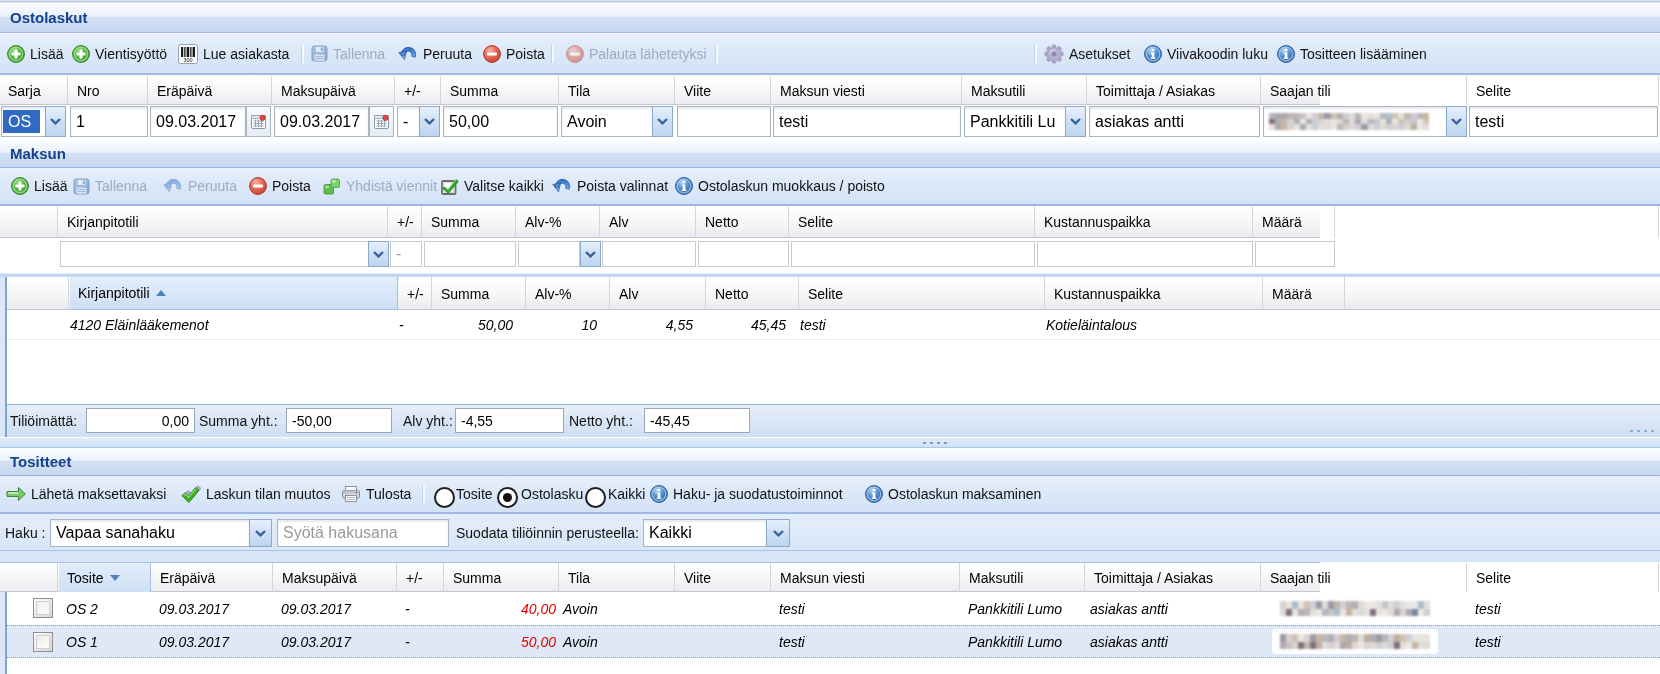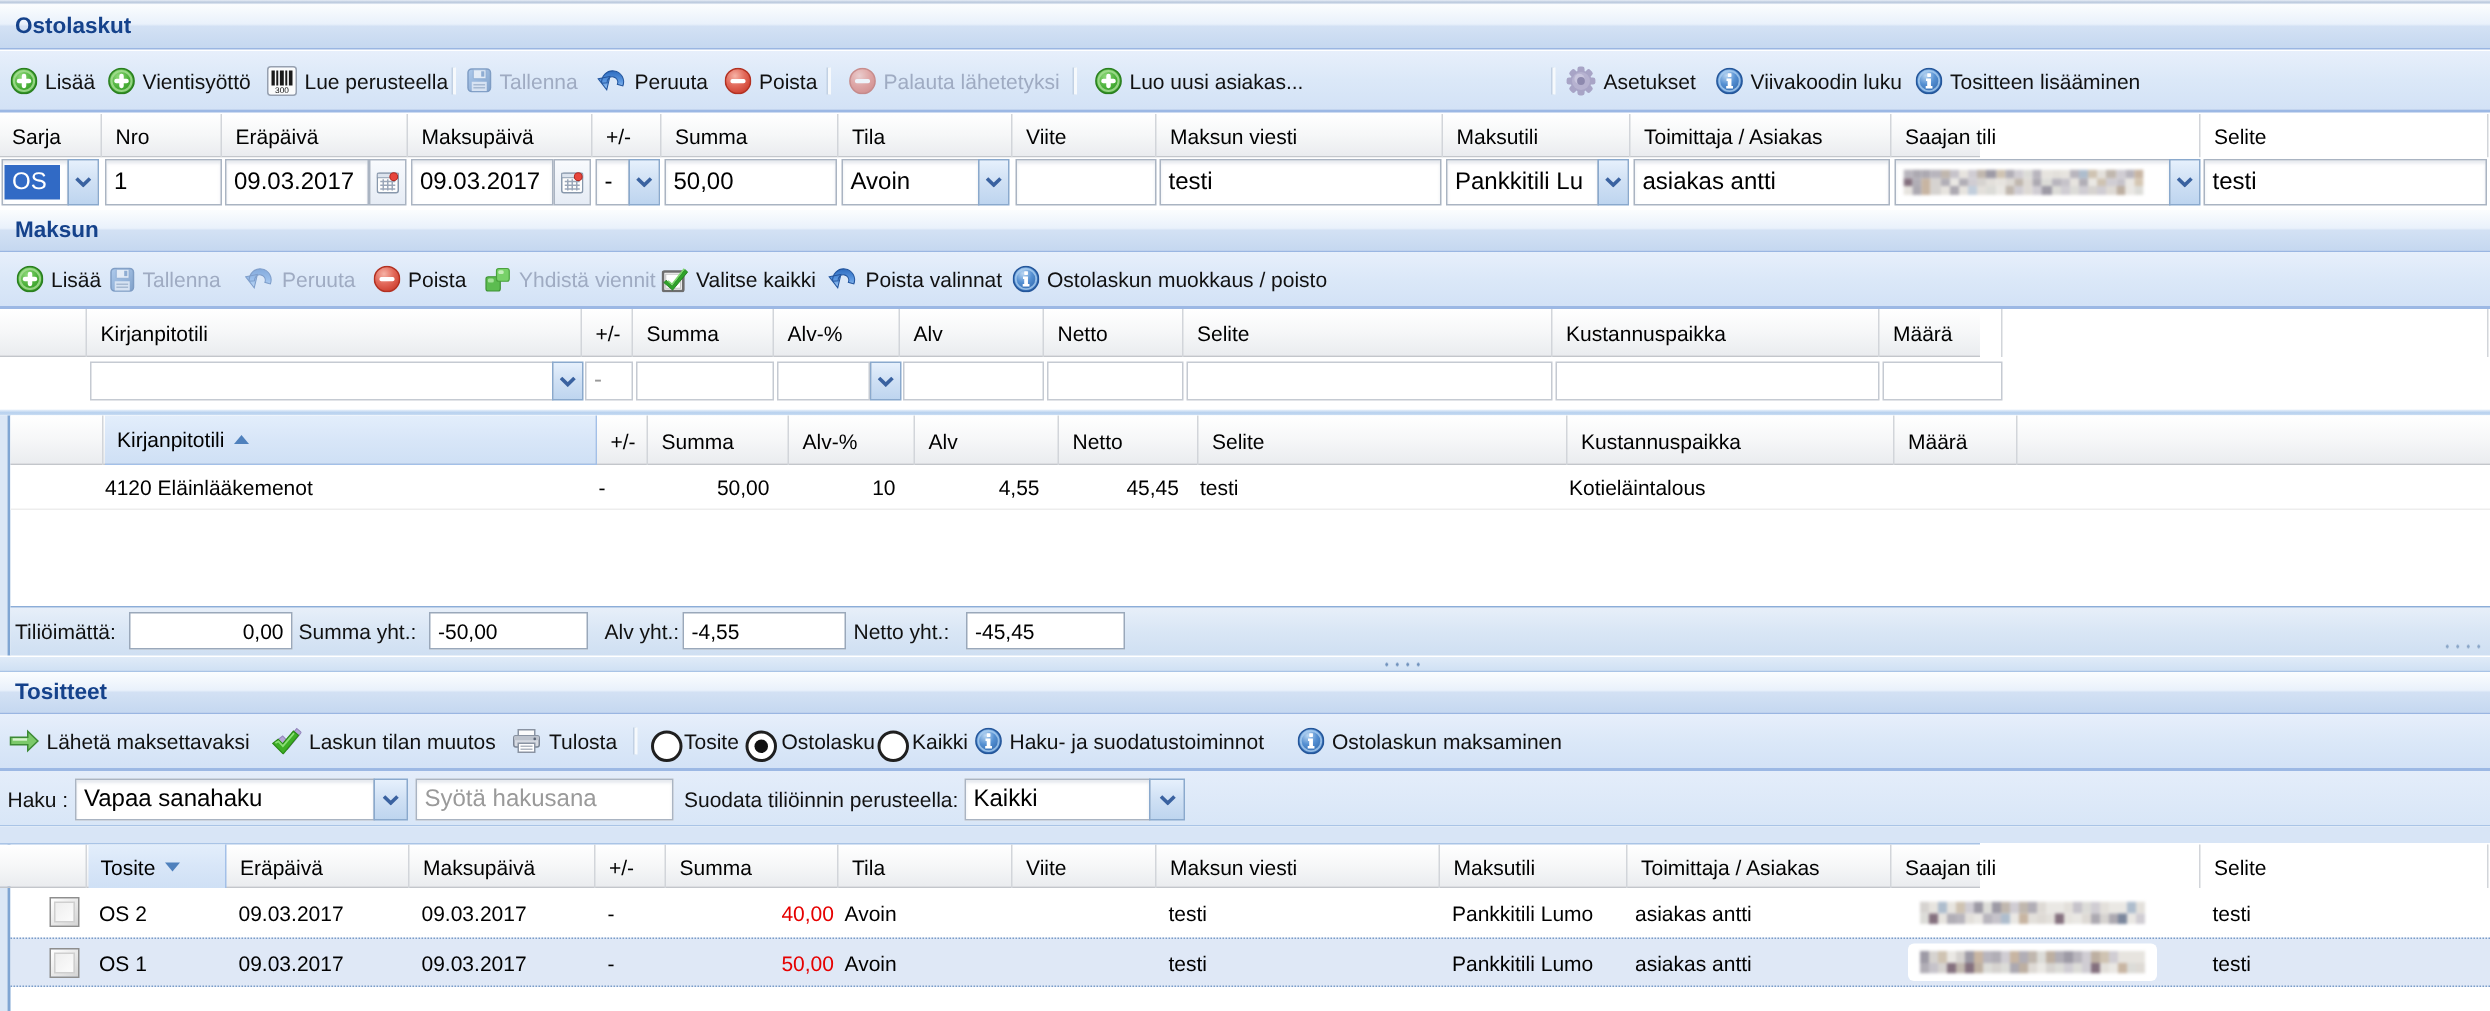--- a/index.html
+++ b/index.html
@@ -34,21 +34,21 @@
 .fld2 { position:absolute; background:#fff; border:1px solid #c5cad2; font-size:16px;
   display:flex; align-items:center; padding:0 5px; white-space:nowrap; overflow:hidden; }
 .trig { position:absolute; display:flex; align-items:center; justify-content:center;
   background:linear-gradient(to bottom,#e6f0fc 0%,#cfe0f4 50%,#bed5ef 100%);
   border:1px solid #8aa9cd; }
 .calbtn { position:absolute; display:flex; align-items:center; justify-content:center;
   background:linear-gradient(to bottom,#f8fafd 0%,#e6ecf5 100%); border:1px solid #aab4c2; }
 
 .grow { position:absolute; font-size:14px; color:#000; }
 .gc { position:absolute; top:0; height:100%; display:flex; align-items:center;
-  padding:0 7px; white-space:nowrap; overflow:hidden; }
+  padding:0 7px; white-space:nowrap; overflow:hidden;font-style:italic; }
 .gc.r { justify-content:flex-end; }
 .red { color:#e60000; }
 
 .bpix { display:inline-block; overflow:hidden; filter:blur(1px); }
 .bprow { display:flex; }
 .bprow i { flex:1 1 auto; display:block; height:100%; }
 
 .cbx { position:absolute; width:20px; height:20px; border:1px solid #8e8e8e;
   background:linear-gradient(135deg,#ffffff 0%,#d4d4d4 100%); }
 .cbx::after { content:""; position:absolute; left:2px; top:2px; right:2px; bottom:2px;
@@ -100,21 +100,21 @@
     <span class="tbi" style="left:178px">
       <svg width="20" height="20" viewBox="0 0 20 20" style="vertical-align:middle;">
         <rect x="0.5" y="0.5" width="19" height="19" rx="2" fill="#fafbfc" stroke="#96a0b0"></rect>
         <rect x="3" y="3" width="2.2" height="10" fill="#1a1a1a"></rect>
         <rect x="6.2" y="3" width="1.3" height="10" fill="#1a1a1a"></rect>
         <rect x="8.6" y="3" width="2.6" height="10" fill="#1a1a1a"></rect>
         <rect x="12.2" y="3" width="1.3" height="10" fill="#1a1a1a"></rect>
         <rect x="14.6" y="3" width="2.4" height="10" fill="#1a1a1a"></rect>
         <text x="10" y="18" font-size="5.5" text-anchor="middle" fill="#111" font-family="Liberation Sans">300</text>
       </svg>
-      <span class="tbl">Lue perusteella</span>
+      <span class="tbl">Lue asiakasta</span>
     </span>
     <span class="tbsep" style="left:302px"></span>
     <span class="tbi dis" style="left:311px">
       <svg width="17" height="17" viewBox="0 0 17 17" style="vertical-align:middle;opacity:0.55">
         <defs>
           <linearGradient id="gS3" x1="0" y1="0" x2="1" y2="1">
             <stop offset="0" stop-color="#86b0e2"></stop>
             <stop offset="1" stop-color="#3c6ca8"></stop>
           </linearGradient>
         </defs>
@@ -163,36 +163,20 @@
             <stop offset="0.5" stop-color="#e2695a"></stop>
             <stop offset="1" stop-color="#cb3a2a"></stop>
           </radialGradient>
         </defs>
         <circle cx="9" cy="9" r="8.4" fill="url(#gD6)" stroke="#b23122" stroke-width="1"></circle>
         <rect x="4" y="7.6" width="10" height="2.9" rx="1.2" fill="#fff"></rect>
       </svg>
       <span class="tbl">Palauta lähetetyksi</span>
     </span>
     <span class="tbsep" style="left:716px"></span>
-    <span class="tbi" style="left:730px">
-      <svg width="18" height="18" viewBox="0 0 18 18" style="vertical-align:middle;opacity:1.0">
-        <defs>
-          <radialGradient id="gA7" cx="38%" cy="32%" r="75%">
-            <stop offset="0" stop-color="#8ed87a"></stop>
-            <stop offset="0.55" stop-color="#4cb13a"></stop>
-            <stop offset="1" stop-color="#2f9122"></stop>
-          </radialGradient>
-        </defs>
-        <circle cx="9" cy="9" r="8.4" fill="url(#gA7)" stroke="#2a7f1f" stroke-width="1"></circle>
-        <circle cx="9" cy="9" r="6.7" fill="none" stroke="#a5dd92" stroke-width="1.4" opacity="0.85"></circle>
-        <rect x="7.5" y="4.2" width="3" height="9.6" rx="1.4" fill="#fff"></rect>
-        <rect x="4.2" y="7.5" width="9.6" height="3" rx="1.4" fill="#fff"></rect>
-      </svg>
-      <span class="tbl">Luo uusi asiakas...</span>
-    </span>
     <span class="tbsep" style="left:1035px"></span>
     <span class="tbi" style="left:1044px">
       <svg width="20" height="20" viewBox="0 0 20 20" style="vertical-align:middle;">
         <rect x="7.6" y="0.4" width="4.8" height="5" rx="1.6" fill="#a8a4c6" transform="rotate(0 10 10)"></rect>
         <rect x="7.6" y="0.4" width="4.8" height="5" rx="1.6" fill="#a8a4c6" transform="rotate(45 10 10)"></rect>
         <rect x="7.6" y="0.4" width="4.8" height="5" rx="1.6" fill="#a8a4c6" transform="rotate(90 10 10)"></rect>
         <rect x="7.6" y="0.4" width="4.8" height="5" rx="1.6" fill="#a8a4c6" transform="rotate(135 10 10)"></rect>
         <rect x="7.6" y="0.4" width="4.8" height="5" rx="1.6" fill="#a8a4c6" transform="rotate(180 10 10)"></rect>
         <rect x="7.6" y="0.4" width="4.8" height="5" rx="1.6" fill="#a8a4c6" transform="rotate(225 10 10)"></rect>
         <rect x="7.6" y="0.4" width="4.8" height="5" rx="1.6" fill="#a8a4c6" transform="rotate(270 10 10)"></rect>

